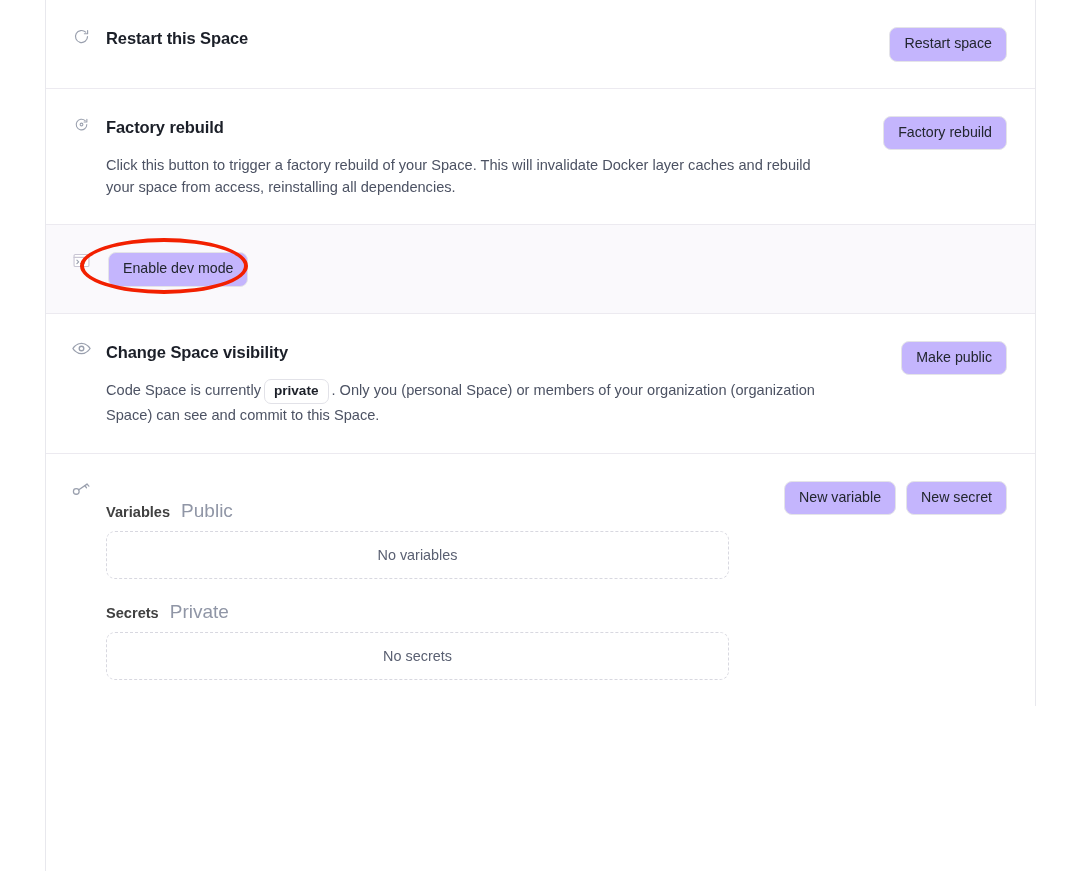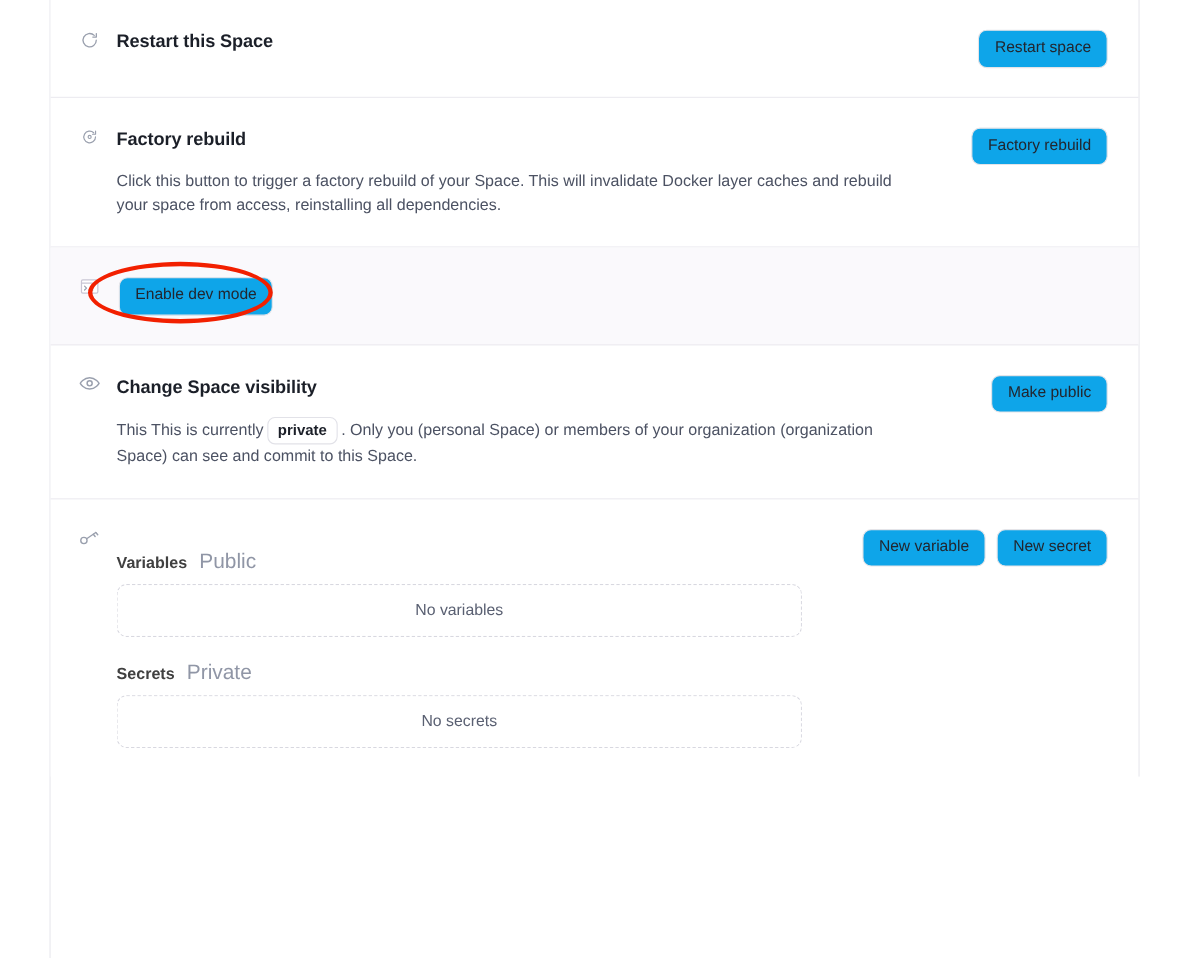--- a/index.html
+++ b/index.html
@@ -116,21 +116,21 @@
   .row-desc.wide { max-width: 730px; }
   .row-desc a {
     color: #4c5263;
     text-decoration: underline;
   }
 
   .btn {
     font-family: "Liberation Sans", sans-serif;
     font-size: 14.2px;
     color: #22262f;
-    background: #0ea5e9;
+    background: #c4b5fd;
     border: 1px solid #e4e4e8;
     border-radius: 8px;
     padding: 8px 14px 9px 14px;
     white-space: nowrap;
     cursor: pointer;
     line-height: 1.1;
   }
   .row-actions {
     flex: 0 0 auto;
     display: flex;
@@ -264,21 +264,21 @@
         <svg width="19" height="13" viewBox="0 0 24 16" fill="none" stroke="currentColor" stroke-width="1.7" stroke-linecap="round" stroke-linejoin="round">
           <path d="M1.2 8S5 1.5 12 1.5 22.8 8 22.8 8 19 14.5 12 14.5 1.2 8 1.2 8Z"></path>
           <circle cx="12" cy="8" r="2.9"></circle>
         </svg>
       </div>
       <div class="row-body">
         <div class="row-title-line">
           <span class="row-title">Change Space visibility</span>
         </div>
         <div class="row-desc wide">
-          <span>This This is currently</span><span class="chip">private</span><span>. Only you (personal Space) or members of your organization (organization Space) can see and commit to this Space.</span>
+          <span>Code Space is currently</span><span class="chip">private</span><span>. Only you (personal Space) or members of your organization (organization Space) can see and commit to this Space.</span>
         </div>
       </div>
       <div class="row-actions">
         <button class="btn">Make public</button>
       </div>
     </div>
 
     <div class="row" style="border-bottom:none;">
       <div class="row-icon">
         <svg width="19" height="15" viewBox="0 0 24 18" fill="none" stroke="currentColor" stroke-width="1.6" stroke-linecap="round" stroke-linejoin="round">

